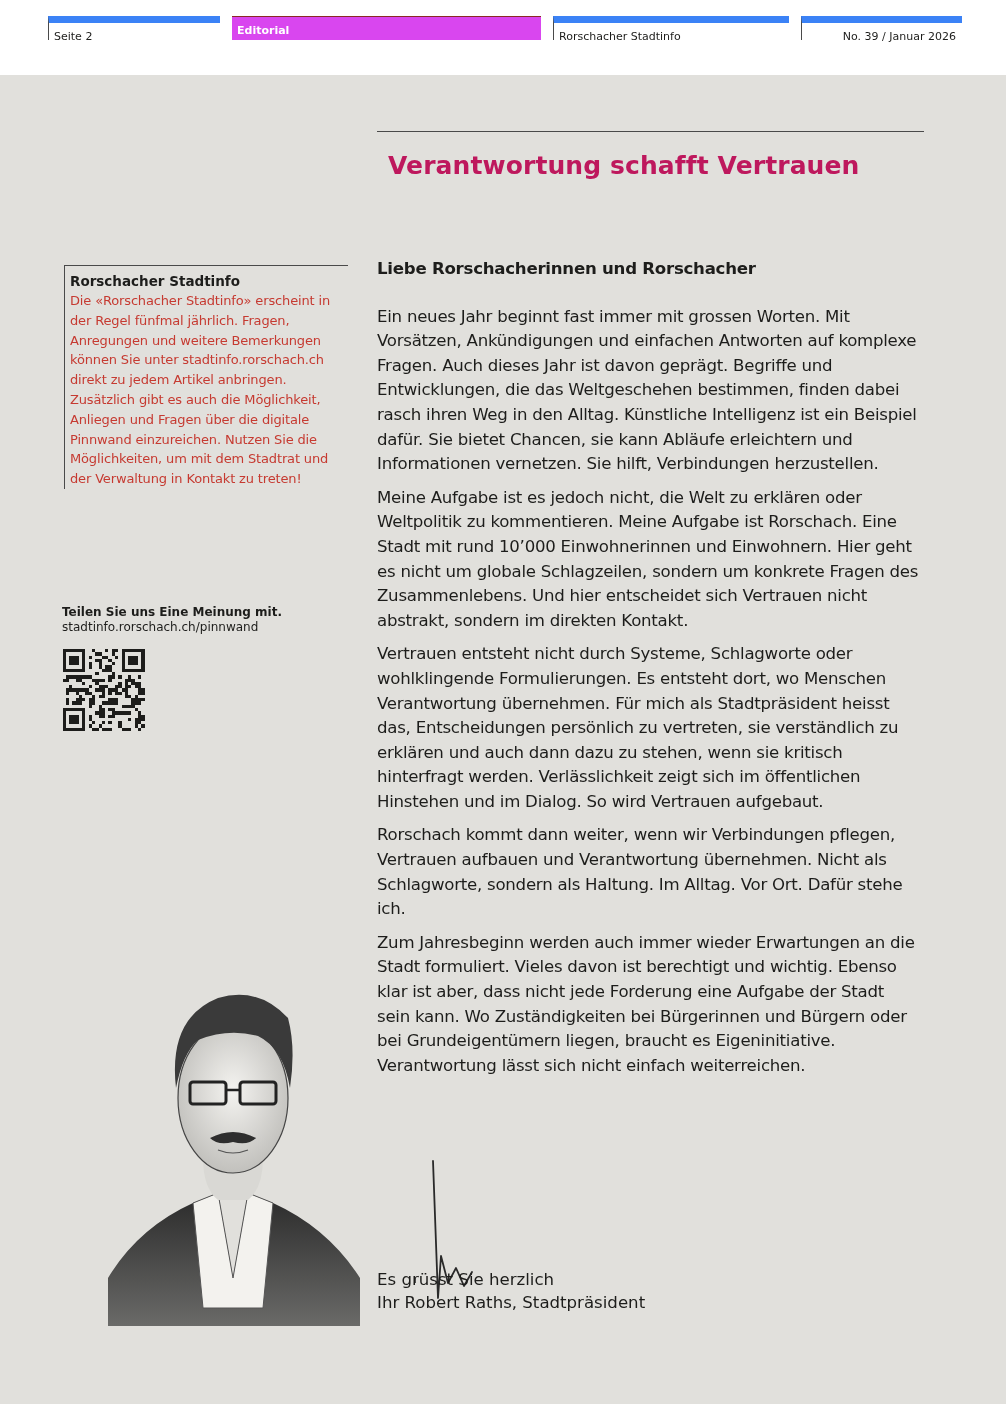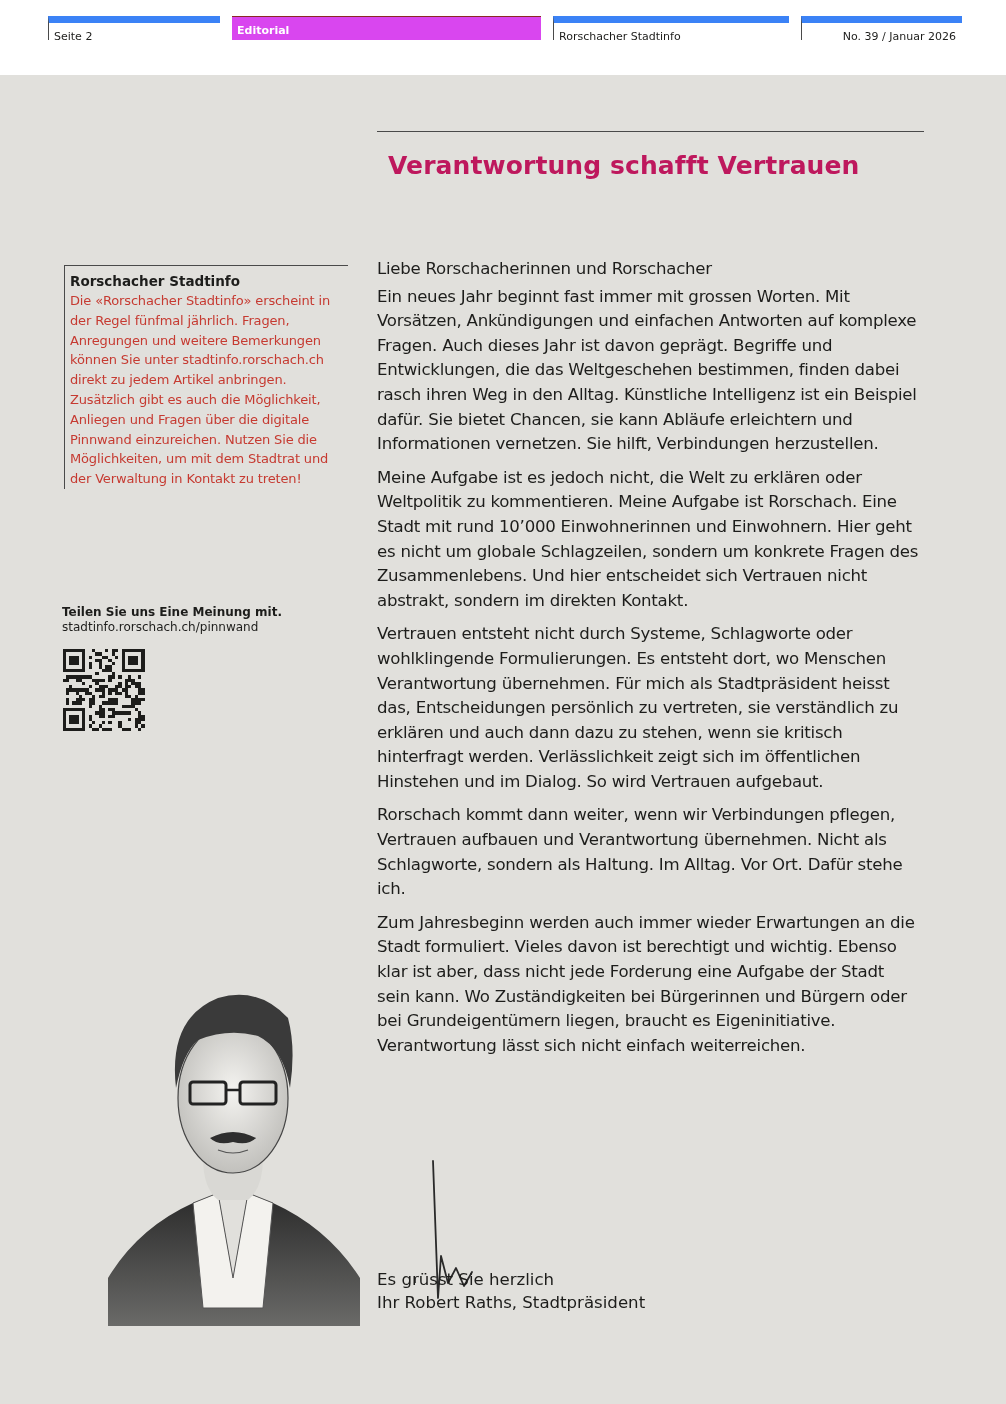--- a/index.html
+++ b/index.html
@@ -51,21 +51,21 @@
   .share-url { font-size: 12px; line-height: 15px; }
   .qr { position: absolute; left: 62px; top: 649px; width: 83px; height: 82px; }
 
   .portrait { position: absolute; left: 98px; top: 978px; width: 270px; height: 348px; }
 
   .body-col { position: absolute; left: 377px; top: 257px; width: 545px; }
   .body-col p {
     margin: 0 0 9px 0; font-size: 16.6px; line-height: 24.6px;
     letter-spacing: -0.25px; color: #1d1d1b;
   }
-  .body-col p.salutation { margin-bottom: 3px; }
+  .body-col p.salutation { margin-bottom: 23px; font-weight: bold; }
 
   .signature { position: absolute; left: 408px; top: 1158px; width: 80px; height: 145px; }
   .closing { position: absolute; left: 377px; top: 1268px; width: 400px; font-size: 16.6px; line-height: 23px; }
 </style>
 </head>
 <body>
 
 <div class="topbar">
   <div class="hdr-cell hdr-page">Seite 2</div>
   <div class="hdr-cell hdr-section">Editorial</div>

